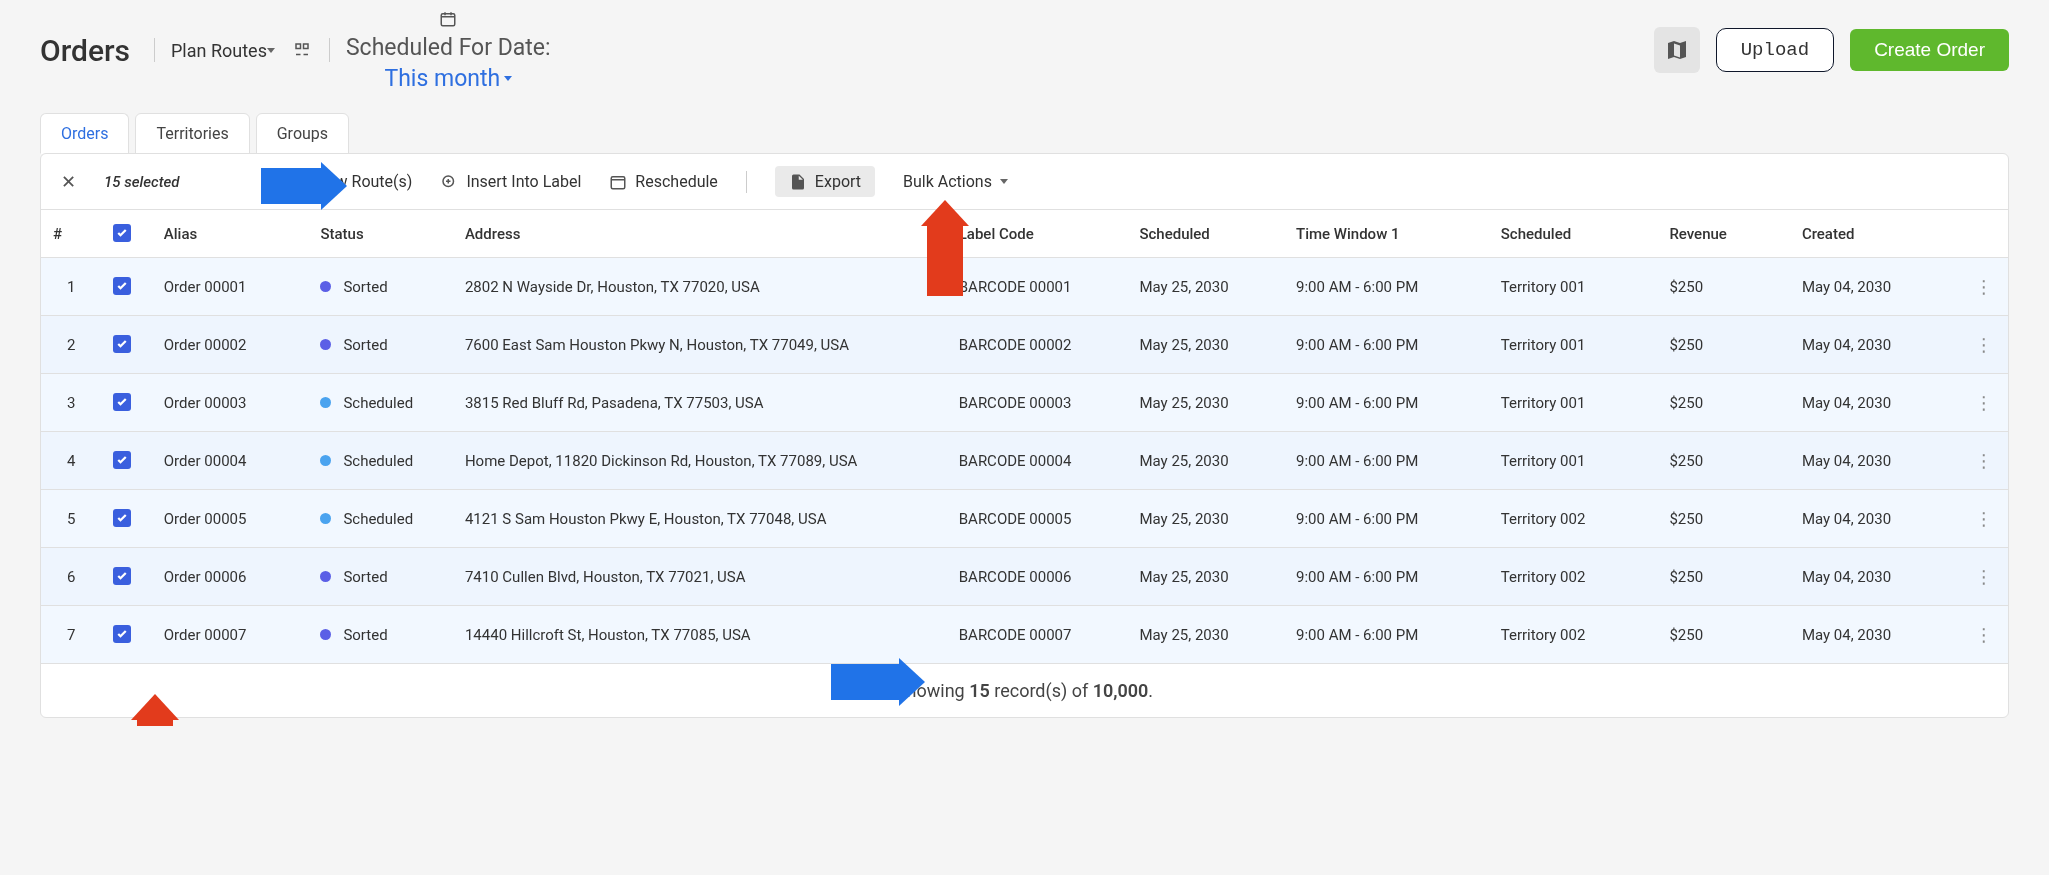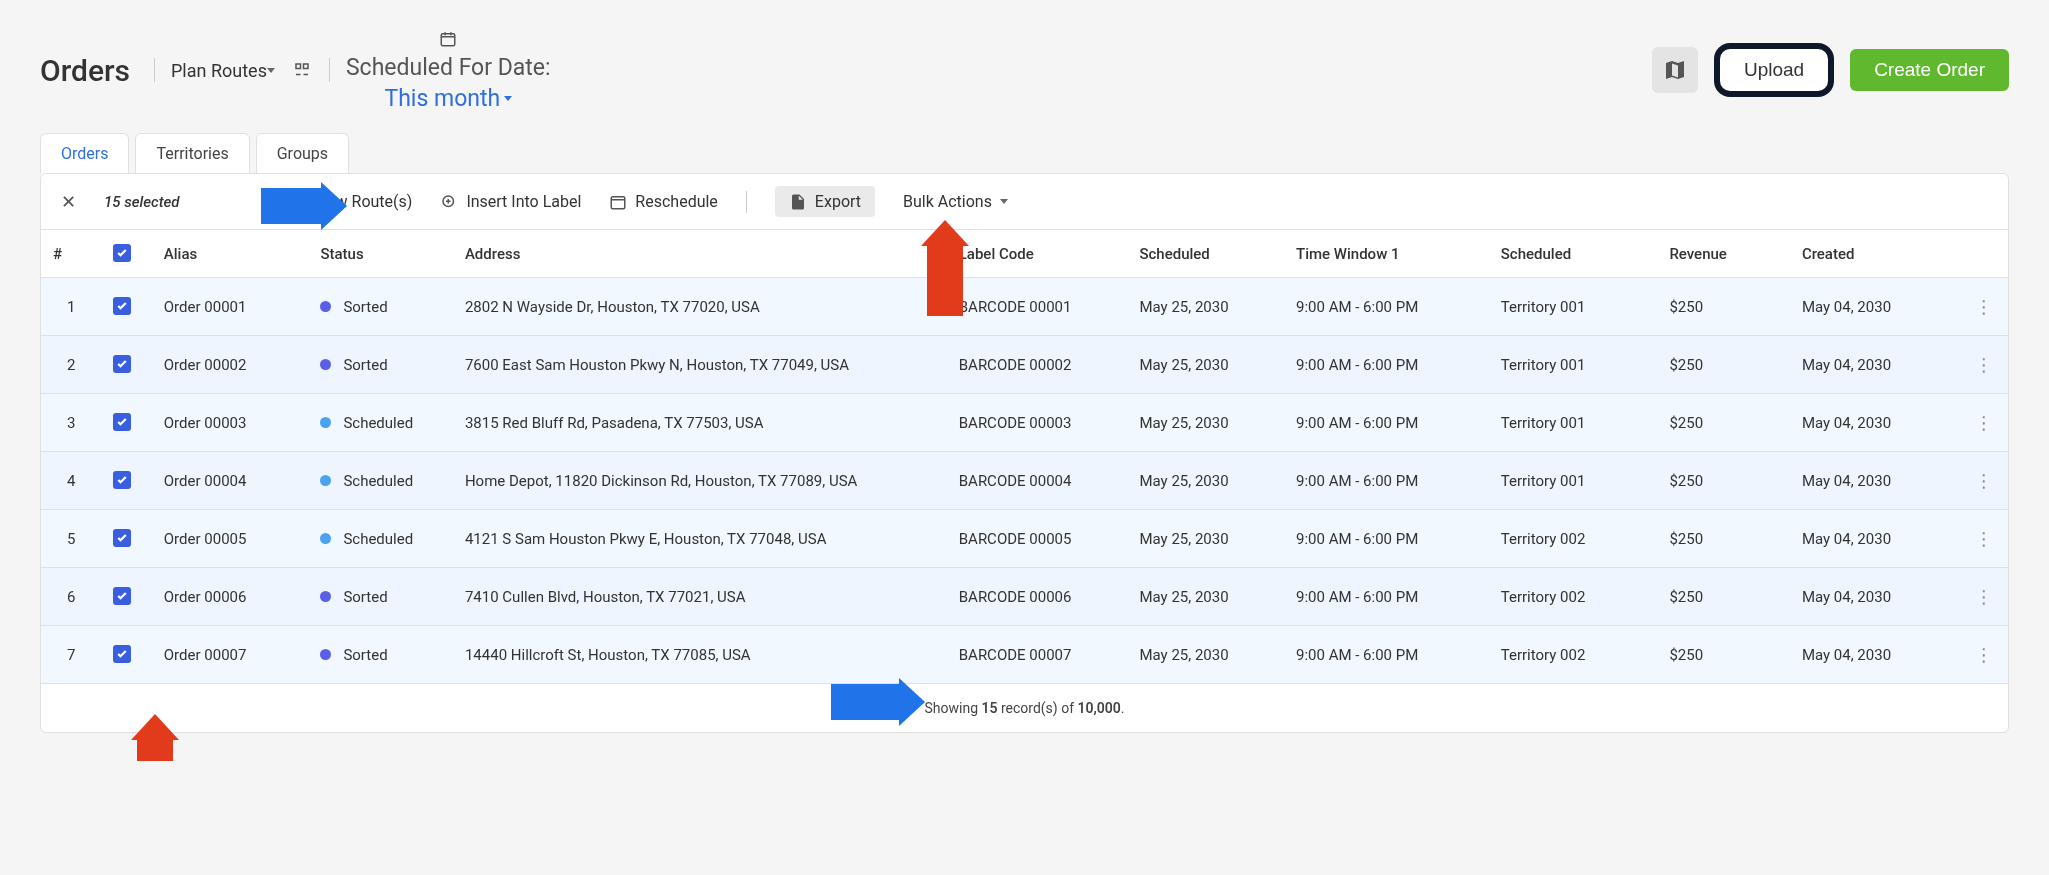--- a/index.html
+++ b/index.html
@@ -3,33 +3,33 @@
 <meta charset="utf-8">
 <style>
   * { box-sizing: border-box; margin: 0; padding: 0; }
   body {
     font-family: -apple-system, BlinkMacSystemFont, "Segoe UI", Roboto, Arial, sans-serif;
     background: #f5f5f5;
     color: #333;
     font-size: 15px;
     width: 2049px;
   }
-  .page { padding: 28px 40px; }
+  .page { padding: 8px 40px; }
   .topbar { display: flex; align-items: center; gap: 16px; margin-bottom: 20px; }
   .title { font-size: 30px; font-weight: 500; color: #333; margin-right: 8px; }
   .divider-v { width:1px; height:24px; background:#ccc; }
   .plan-routes { display:flex; align-items:center; gap:0; font-size:18px; color:#333; cursor:pointer; }
   .caret-down { display:inline-block; width:0; height:0; border-left:4px solid transparent; border-right:4px solid transparent; border-top:5px solid #666; }
   .icon-btn-small { width:22px; height:22px; display:inline-flex; align-items:center; justify-content:center; color:#555; }
   .sched-wrap { display:flex; align-items:center; gap:4px; font-size:23px;flex-direction:column; }
   .sched-label { color:#555; }
   .sched-val { color:#2e6fe0; cursor:pointer; display:flex; align-items:center; gap:4px; }
   .spacer { flex:1; }
   .map-btn { width:46px; height:46px; border-radius:6px; background:#e4e4e4; display:flex; align-items:center; justify-content:center; cursor:pointer; }
-  .upload-btn { background:#fff; border:6px solid #0f172a; padding:10px 24px; border-radius:16px; font-size:19px; color:#333; cursor:pointer; }
+  .upload-btn { background:#fff; border:1px solid #0f172a; padding:10px 24px; border-radius:10px; font-size:19px; color:#333; cursor:pointer;font-family:Liberation Mono, monospace; }
   .create-btn { background:#5fb82d; color:#fff; border:none; padding:10px 24px; border-radius:6px; font-size:19px; cursor:pointer; font-weight:500; }
   .panel { background:#fff; border:1px solid #e0e0e0; border-radius:6px; }
   .tabs { display:flex; gap:6px; }
   .tab { background:#fff; border:1px solid #e0e0e0; border-radius:6px 6px 0 0; padding:10px 20px; font-size:16px; color:#444; cursor:pointer; position:relative; top:1px; }
   .tab.active { color:#2e6fe0; border-bottom-color:#fff; }
   .toolbar { display:flex; align-items:center; gap:28px; padding:12px 20px; border-bottom:1px solid #e0e0e0; }
   .tb-item { display:flex; align-items:center; gap:8px; font-size:16px; color:#333; cursor:pointer; }
   .sel-count { font-weight:500; color:#333;font-style:italic; }
   .close-x { font-size:18px; color:#555; cursor:pointer; }
   .tb-sep { width:1px; height:22px; background:#ccc; }
@@ -39,21 +39,21 @@
   .table td { padding:18px 12px; border-bottom:1px solid #e0e0e0; font-size:15px; color:#333; }
   .table tbody tr { background:#f2f8ff; }
   .table tbody tr:nth-child(even) { background:#eef5fe; }
   .chk { width:18px; height:18px; border-radius:3px; background:#3a5fde; display:inline-flex; align-items:center; justify-content:center; cursor:pointer; }
   .chk svg { width:12px; height:12px; stroke:#fff; stroke-width:3; fill:none; }
   .status-cell { display:flex; align-items:center; gap:12px; }
   .dot { width:11px; height:11px; border-radius:50%; display:inline-block; }
   .dot.sorted { background:#5b5fe6; }
   .dot.scheduled { background:#4aa3ef; }
   .more-dots { cursor:pointer; color:#888; font-size:18px; letter-spacing:-1px; }
-  .footer-row { text-align:center; padding:16px 0; font-size:14px; color:#444; }
+  .footer-row { text-align:center; padding:16px 0; font-size:18px; color:#444; }
   .footer-row b { font-weight:600; }
   
   .arrow-blue-right {
     position:absolute; display:flex; align-items:center; pointer-events:none; z-index:5;
   }
   .arrow-blue-right .shaft { height:36px; background:#2073e8; }
   .arrow-blue-right .head { width:0; height:0; border-top:24px solid transparent; border-bottom:24px solid transparent; border-left:26px solid #2073e8; }
   .arrow-red-up {
     position:absolute; display:flex; flex-direction:column; align-items:center; pointer-events:none; z-index:5;
   }

